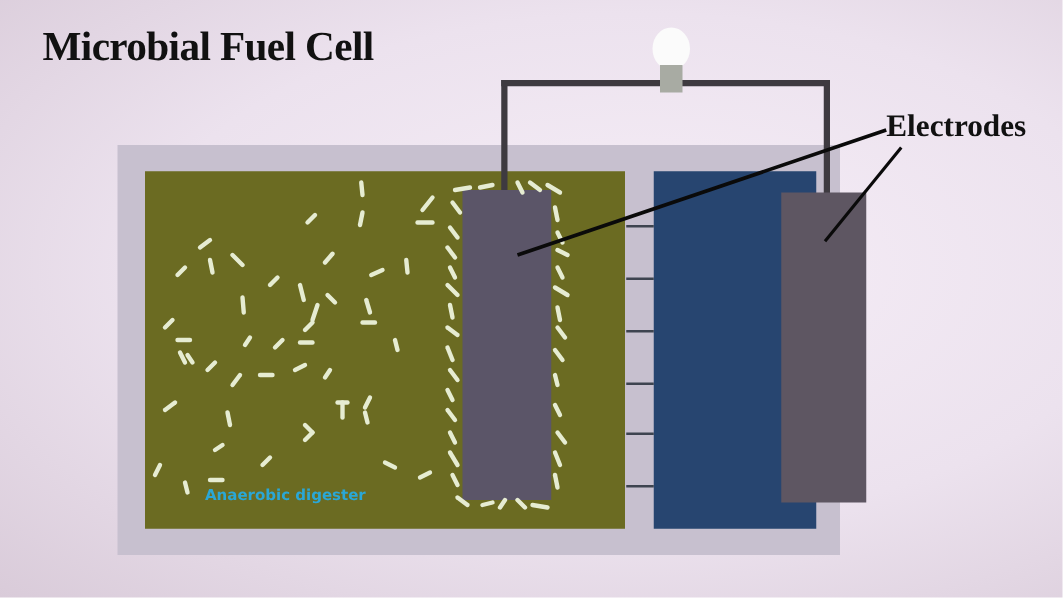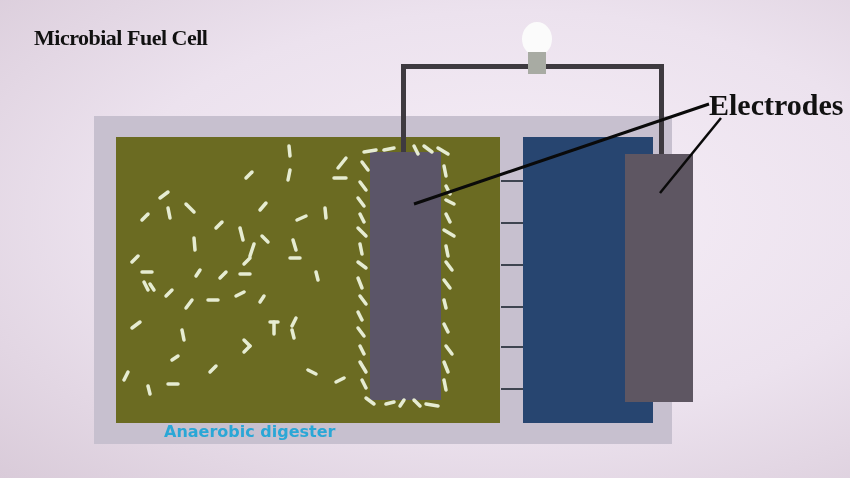--- a/index.html
+++ b/index.html
@@ -1,29 +1,29 @@
 <!DOCTYPE html>
 <html><head>
 <meta charset="utf-8">
 <style>
   html,body{margin:0;padding:0;}
   body{width:850px;height:478px;overflow:hidden;position:relative;
     background:radial-gradient(ellipse at 60% 45%, #f6eef7 0%, #ece2ee 55%, #d9cbd9 100%);
     font-family:"Liberation Serif", serif;}
   .abs{position:absolute;}
-  .title{left:34px;top:20px;font-family:"Liberation Serif",serif;font-weight:bold;font-size:22px;line-height:36px;color:#111;letter-spacing:-0.5px;}
+  .title{left:34px;top:20px;font-family:"Liberation Serif",serif;font-weight:bold;font-size:33px;line-height:36px;color:#111;letter-spacing:-0.5px;}
   .frame{left:94px;top:116px;width:578px;height:328px;background:#c7c0cf;}
   .digester{left:116px;top:137px;width:384px;height:286px;background:#6b6b22;}
   .chamber{left:523px;top:137px;width:130px;height:286px;background:#274570;}
   .anode{left:370px;top:152px;width:71px;height:248px;background:#5b5568;}
   .cathode{left:625px;top:154px;width:68px;height:248px;background:#5e5662;}
   .wire{background:#3e3a40;}
   .membrane-tick{height:2px;width:22px;background:#3e4450;left:501px;}
-  .label-digester{left:164px;top:389px;font-family:"DejaVu Sans",sans-serif;font-weight:bold;font-size:16px;color:#2aa7d6;margin-top:33px;}
-  .label-electrodes{left:709px;top:88px;font-family:"Liberation Serif",serif;font-weight:bold;font-size:30px;color:#111;}
+  .label-digester{left:164px;top:389px;font-family:"DejaVu Sans",sans-serif;font-weight:bold;font-size:12px;color:#2aa7d6;}
+  .label-electrodes{left:709px;top:88px;font-family:"Liberation Serif",serif;font-weight:bold;font-size:25px;color:#111;}
   .bulb-glass{left:522px;top:22px;width:30px;height:34px;border-radius:50%;background:#fbfbfb;}
   .bulb-base{left:528px;top:52px;width:18px;height:22px;background:#a8aba3;}
   svg.overlay{position:absolute;left:0;top:0;}
 </style>
 </head>
 <body>
 
 <div class="abs title">
   <div>Microbial Fuel Cell</div>
 </div>

